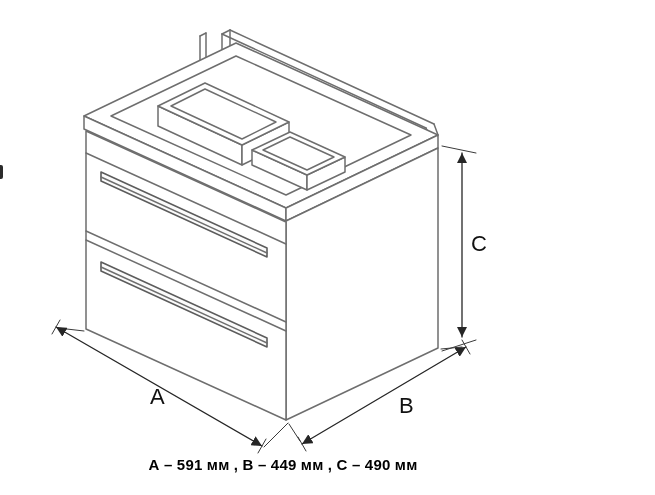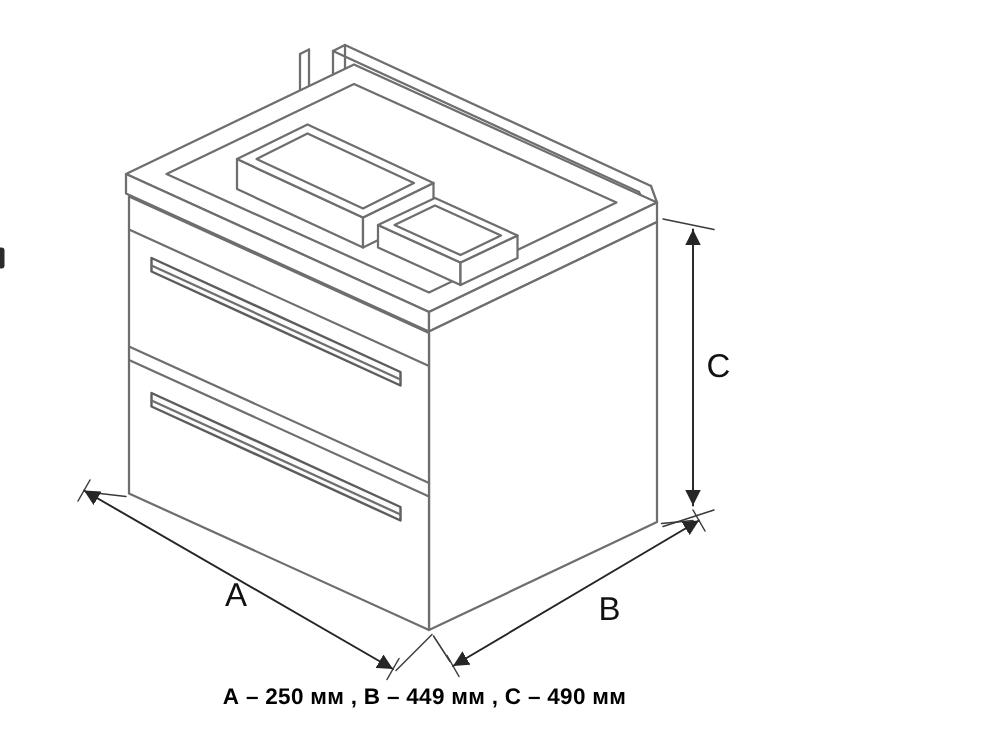--- a/index.html
+++ b/index.html
@@ -122,15 +122,15 @@
     </g>
 
     <g>
       <path class="ext" d="M442,146 L476,153"></path>
       <path class="ext" d="M442,351 L476,340"></path>
       <path class="dim" d="M462,153 L462,337" marker-start="url(#arr)" marker-end="url(#arr)"></path>
       <text class="dimlabel" x="471" y="251">C</text>
     </g>
   </svg>
 
-  <div class="caption">А – 250 мм , B – 449 мм , С – 490 мм</div>
+  <div class="caption">А – 591 мм , B – 449 мм , С – 490 мм</div>
 
 </div>
 
 </body></html>

